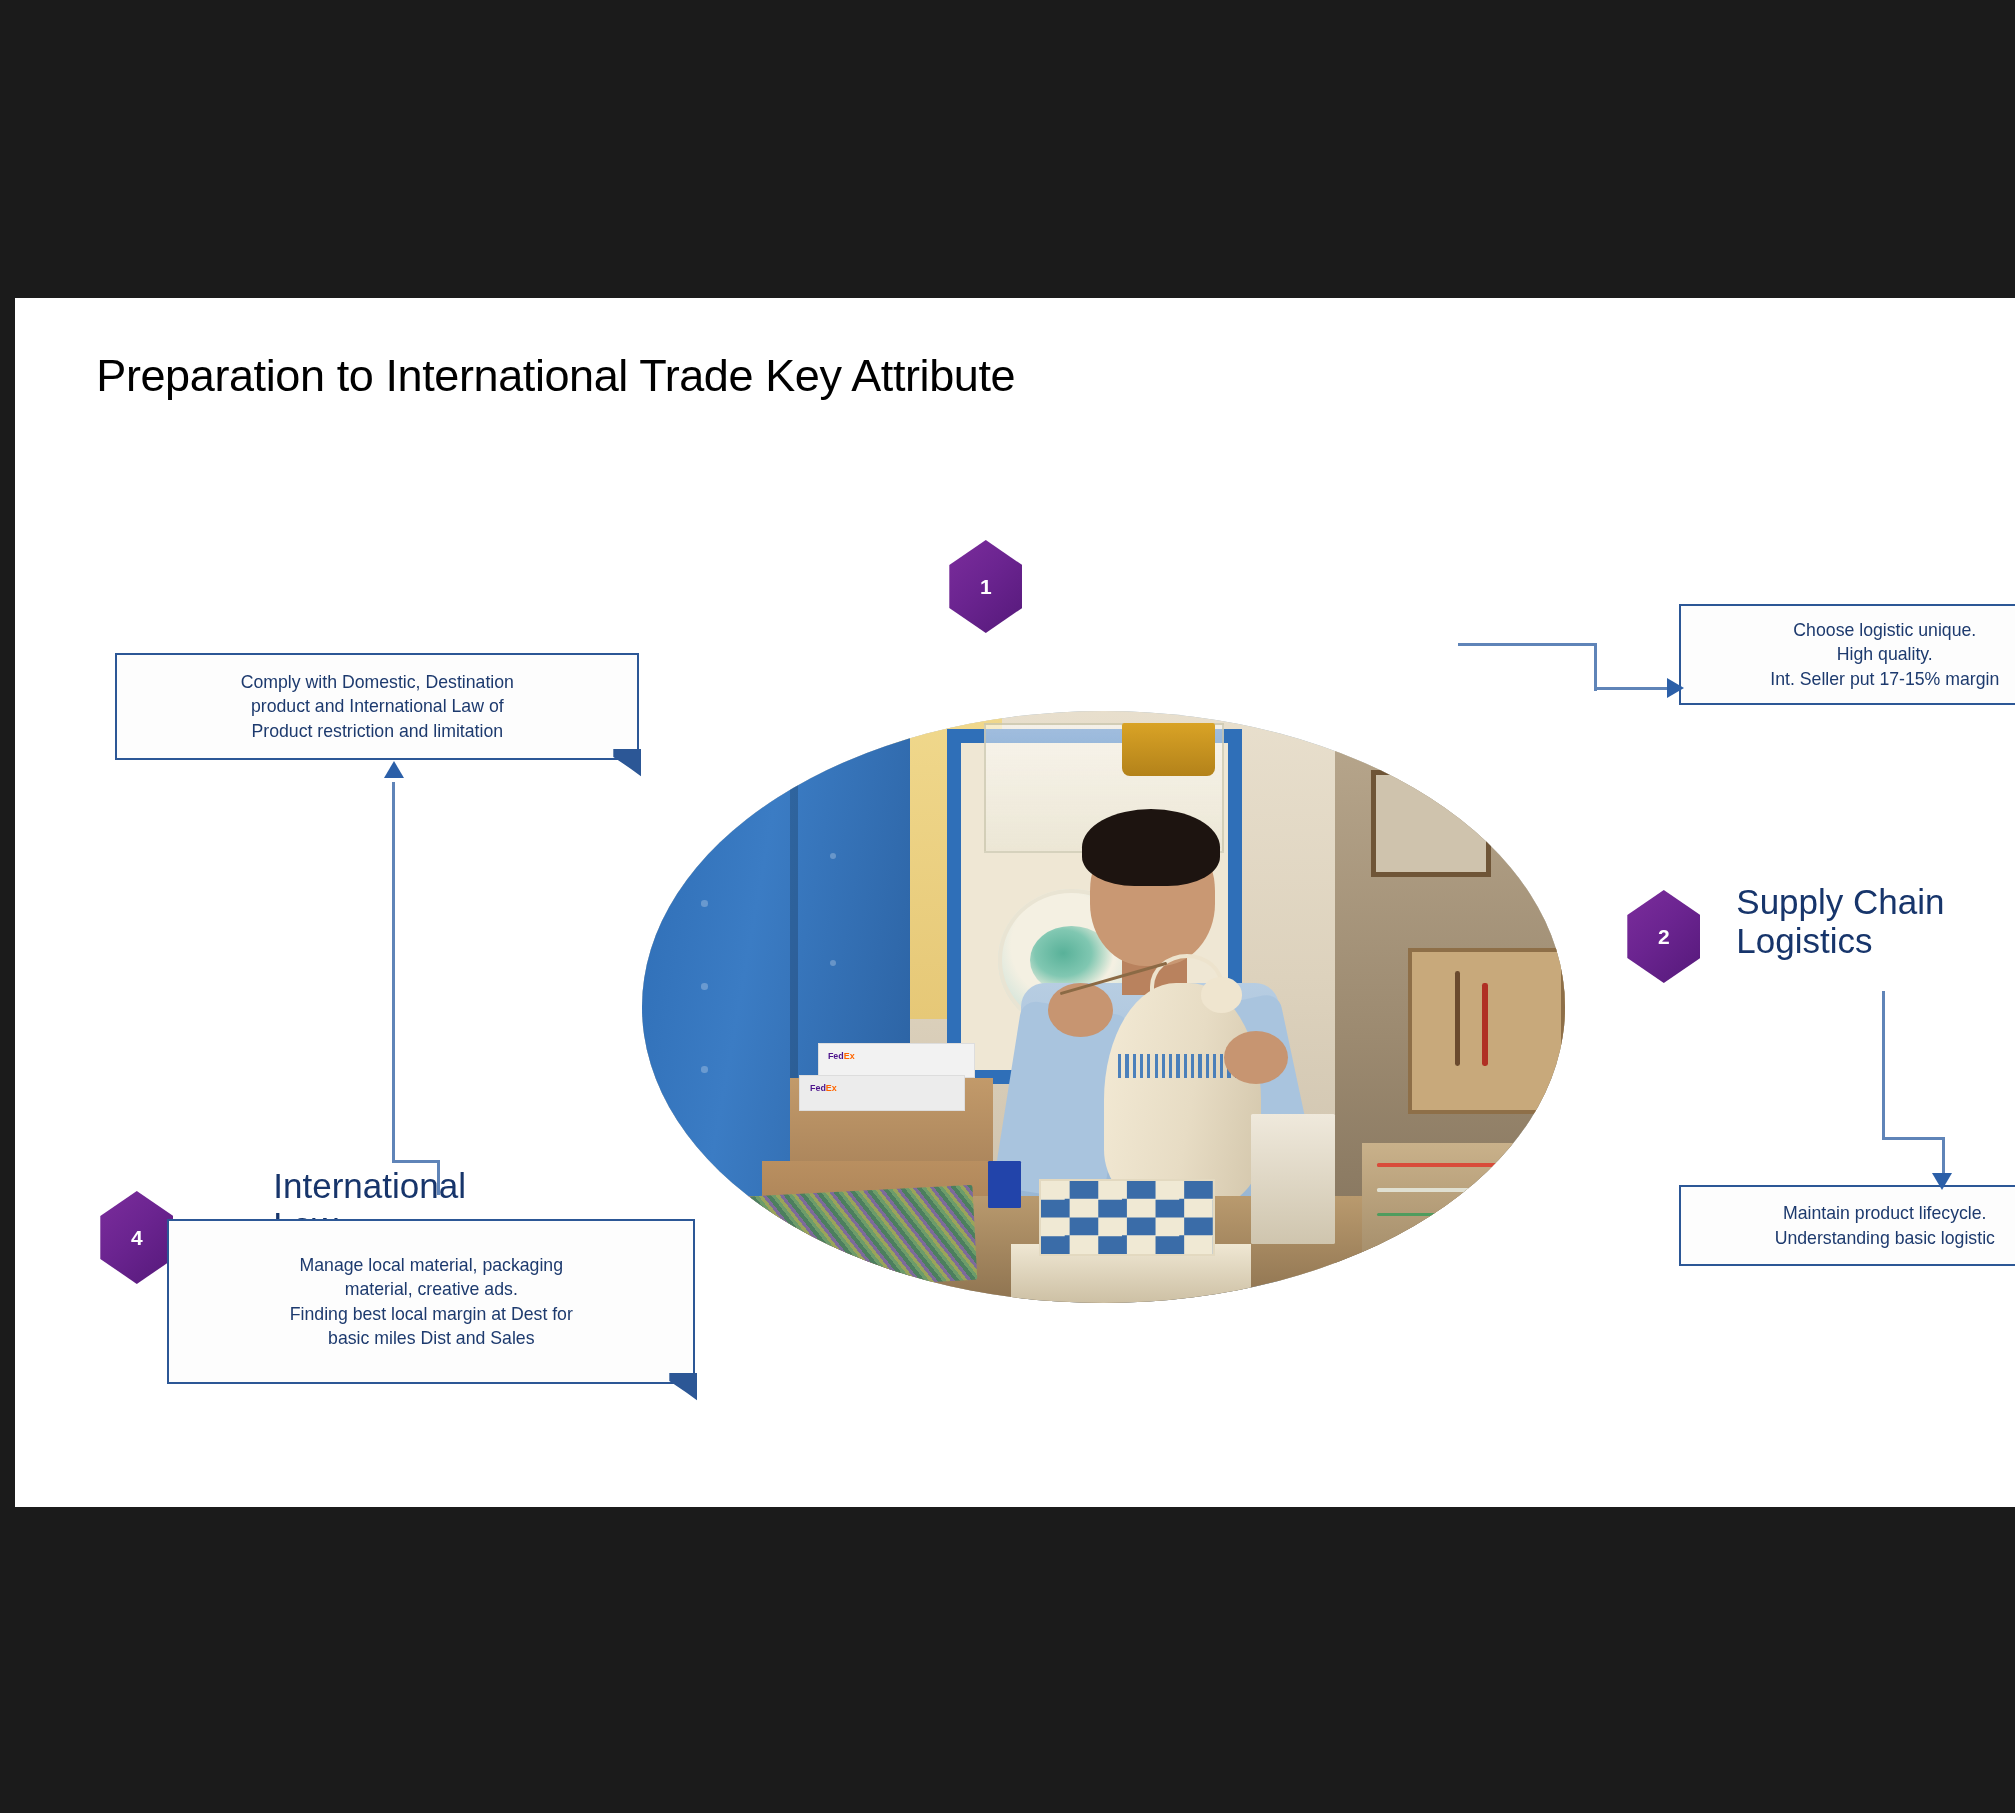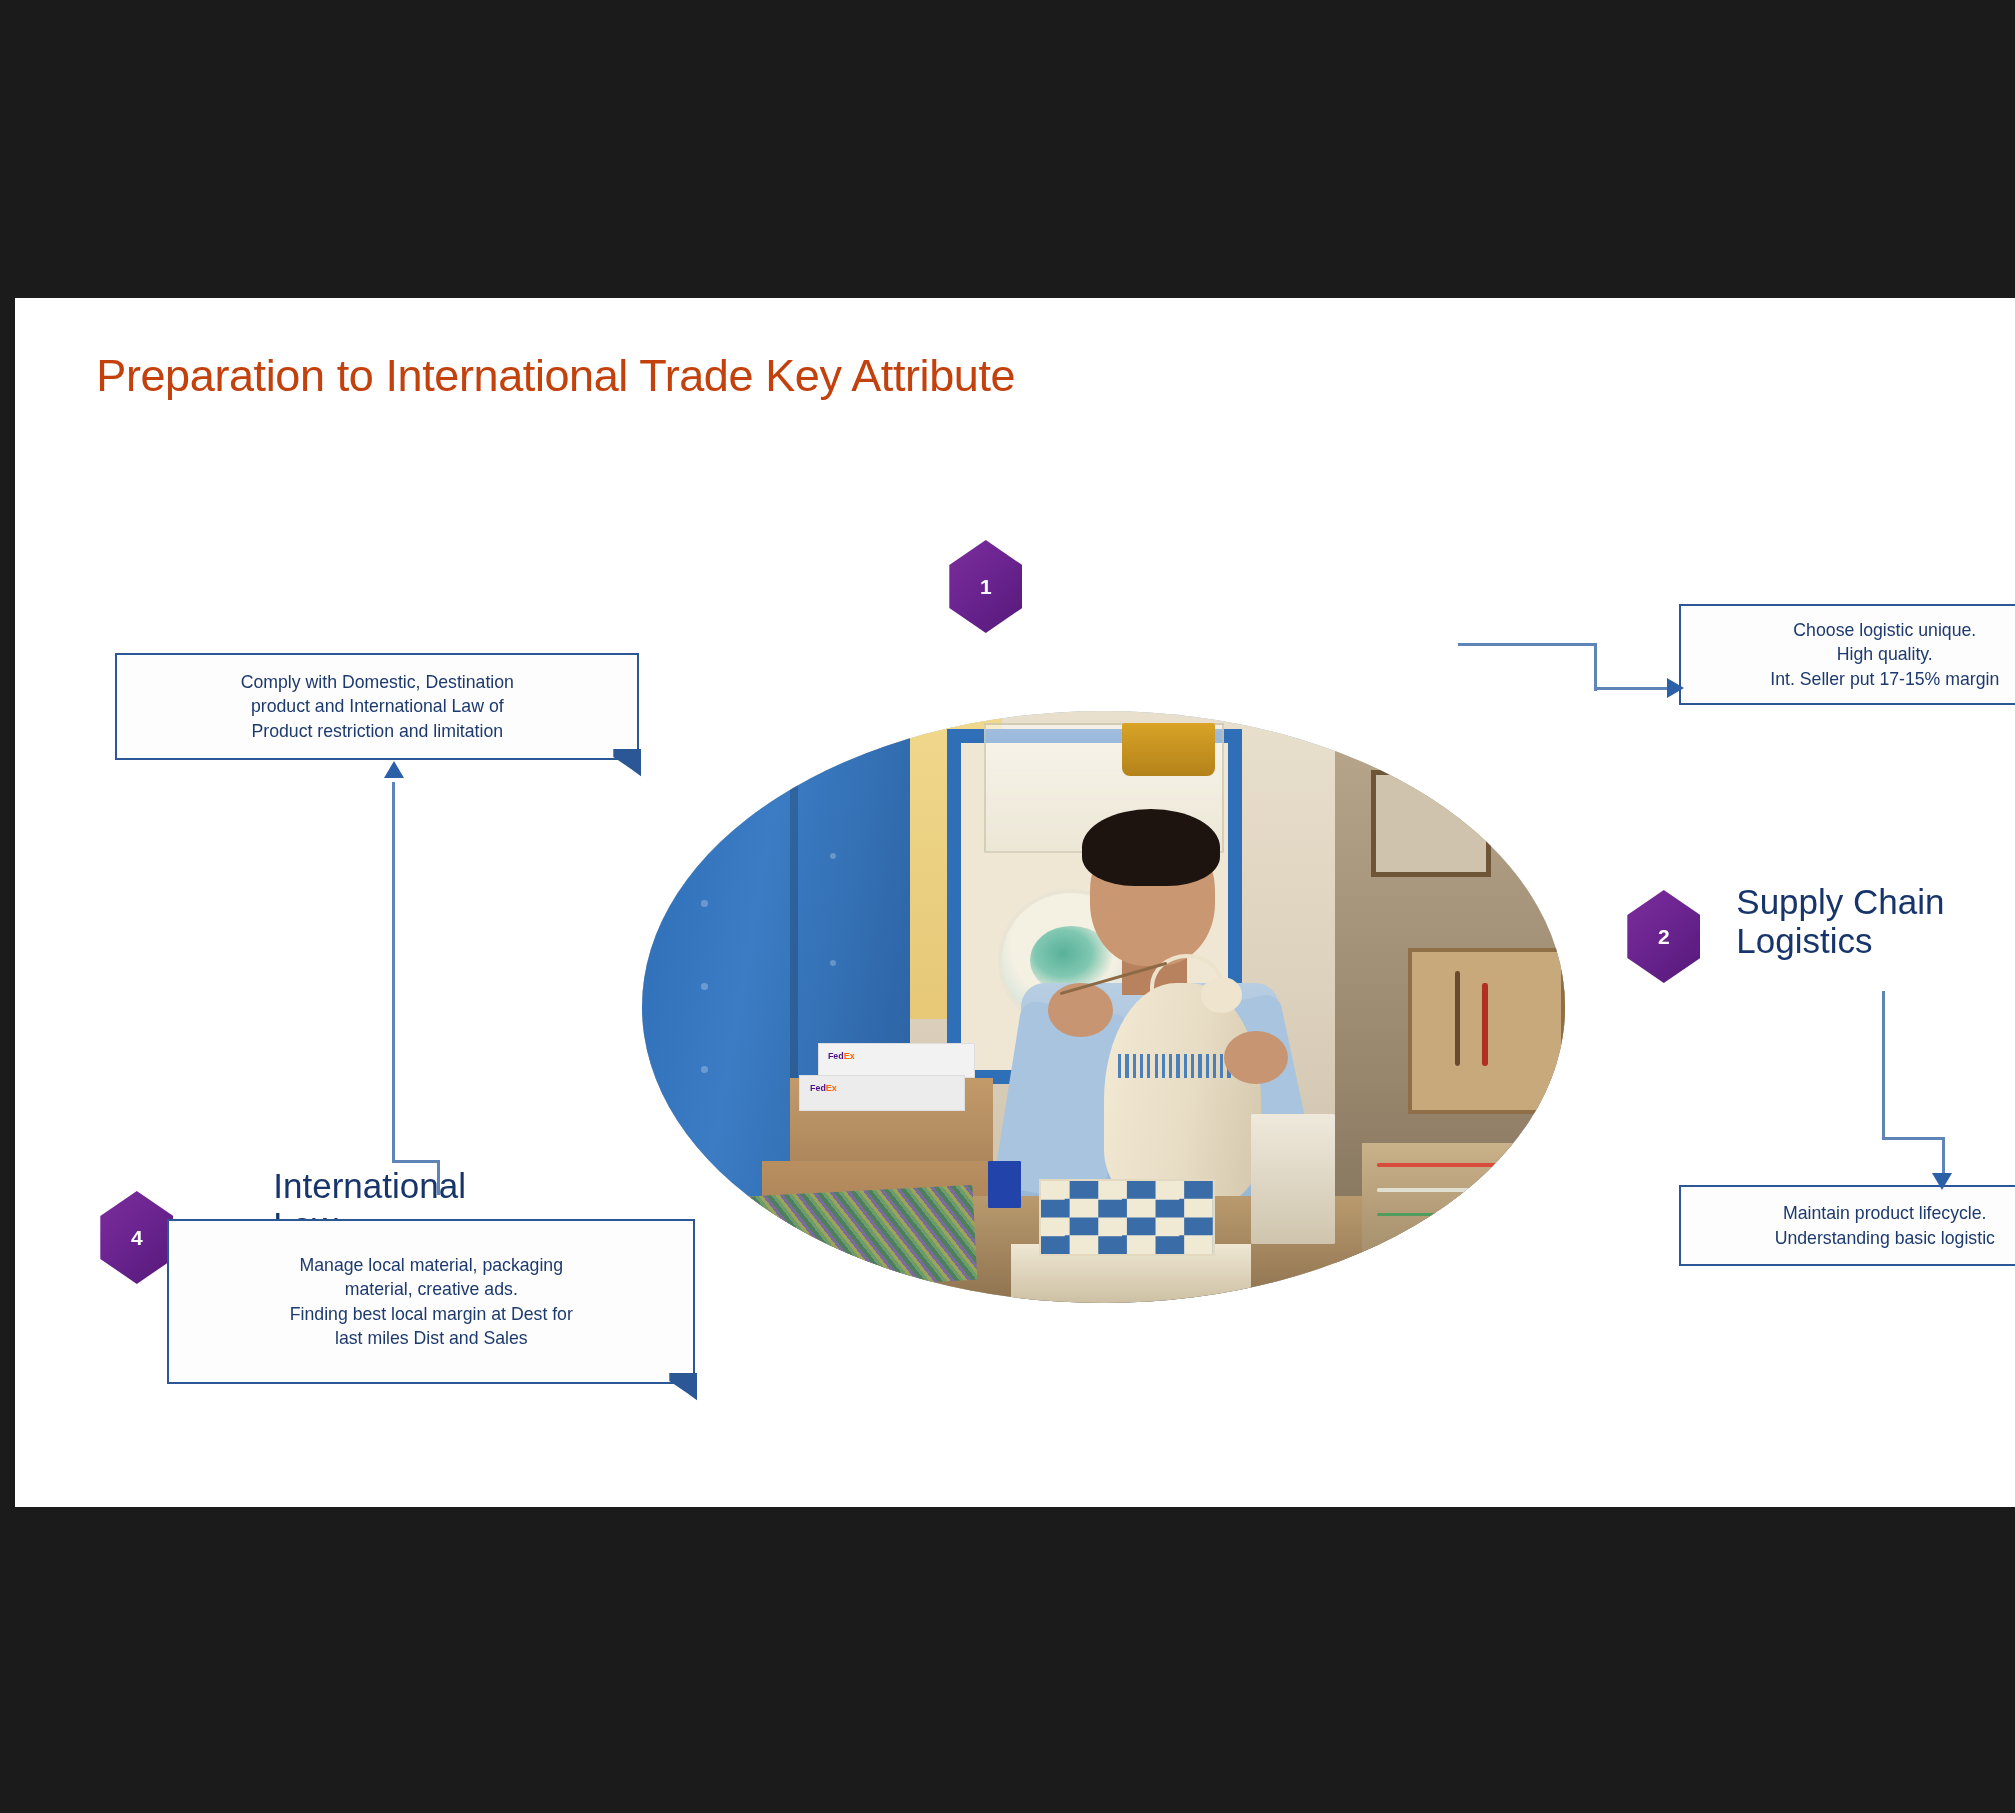--- a/index.html
+++ b/index.html
@@ -10,21 +10,21 @@
   #screen { position:relative; width:3224px; height:1814px; background:#1b1b1b; }
 
   
   #slide {
     position:absolute; left:15.3px; top:298px; width:2150px; height:1209px;
     background:#ffffff; overflow:hidden;
   }
 
   #slide-title {
     position:absolute; left:81px; top:52px;
-    font-size:45px; font-weight:400; color:#c2410c;
+    font-size:45px; font-weight:400; color:#000000;
     letter-spacing:-0.4px; white-space:nowrap;
     font-family:"Liberation Sans", sans-serif;
   }
 
   
   #oval-photo {
     position:absolute; left:627px; top:413px; width:923px; height:592px;
     border-radius:50%; overflow:hidden; background:#9db4c8;
   }
   .ph { position:absolute; }
@@ -255,21 +255,21 @@
         <div>Understanding basic logistic</div>
       </div>
 
     </div>
 
     <div class="callout" style="left:152px;top:921px;width:528px;height:165px;">
       <div>
         <div>Manage local material, packaging</div>
         <div>material, creative ads.</div>
         <div>Finding best local margin at Dest for</div>
-        <div>last miles Dist and Sales</div>
+        <div>basic miles Dist and Sales</div>
       </div>
       <span class="tail"></span>
     </div>
 
     <div class="callout" style="left:100px;top:355px;width:524px;height:107px;">
       <div>
         <div>Comply with Domestic, Destination</div>
         <div>product and International Law of</div>
         <div>Product restriction and limitation</div>
       </div>

